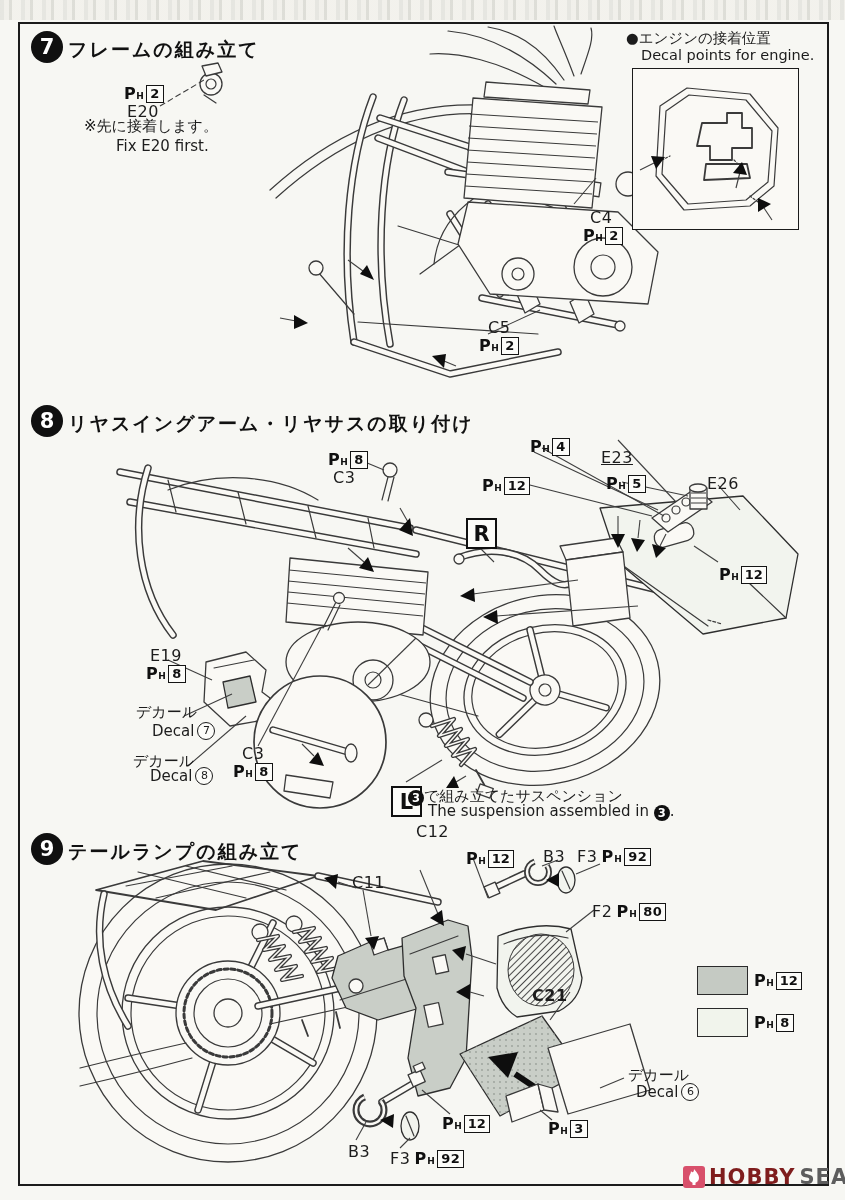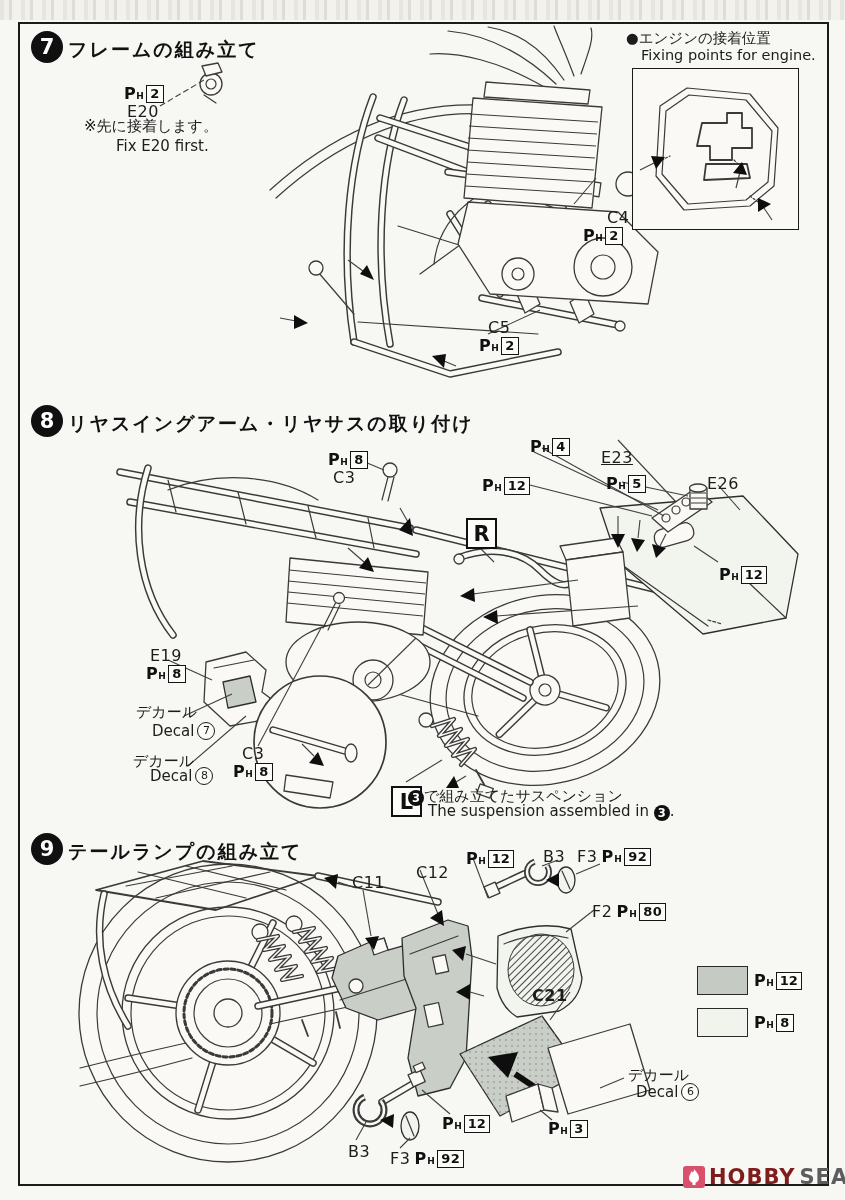--- a/index.html
+++ b/index.html
@@ -176,37 +176,37 @@
 <div class="abs" style="left:124px;top:84px;"><span class="pm">
       <span class="p">P</span>
       <span class="h">H</span>
       <span class="n">2</span>
     </span></div>
 <div class="abs part" style="left:127px;top:102px;">E20</div>
 <div class="abs lbl" style="left:84px;top:117px;">※先に接着します。</div>
 <div class="abs lbl" style="left:96px;top:137px;margin-left:20px;">Fix E20 first.</div>
 
 <div class="abs lbl" style="left:626px;top:29px;font-size:14.5px;">●エンジンの接着位置</div>
-<div class="abs lbl" style="left:641px;top:47px;font-size:14.5px;">Fixing points for engine.</div>
+<div class="abs lbl" style="left:641px;top:47px;font-size:14.5px;">Decal points for engine.</div>
 <div class="abs inset-box"></div>
 <svg class="abs" style="left:632px;top:68px;" width="165" height="160" viewBox="0 0 165 160">
   <path class="ln" d="M28,38 L55,20 L118,26 L146,60 L142,118 L118,138 L52,142 L24,108 Z"></path>
   <path class="ln" d="M34,43 L57,27 L114,32 L140,63 L136,114 L114,132 L56,136 L30,106 Z"></path>
   <path class="ln2" d="M70,55 L95,55 L95,45 L110,45 L110,60 L120,60 L120,80 L100,80 L100,92 L78,92 L78,78 L65,78 Z"></path>
   <path class="ln2" d="M74,96 L115,96 L118,110 L72,112 Z"></path>
   <path class="ln" style="stroke-dasharray:2 2" d="M30,92 l8,-4 M102,92 l6,6 M118,128 l8,6"></path>
   <path class="ld" d="M8,102 L24,94"></path>
     <polygon class="arr" points="33,89 19,88 24,101"></polygon>
   <path class="ld" d="M104,120 L108,104"></path>
     <polygon class="arr" points="110,94 101,105 115,107"></polygon>
   <path class="ld" d="M140,152 L132,140"></path>
     <polygon class="arr" points="126,130 126,144 139,136"></polygon>
 </svg>
 
-<div class="abs part" style="left:590px;top:208px;margin-left:17px;">C4</div>
+<div class="abs part" style="left:590px;top:208px;">C4</div>
 <div class="abs" style="left:583px;top:226px;"><span class="pm">
       <span class="p">P</span>
       <span class="h">H</span>
       <span class="n">2</span>
     </span></div>
 <div class="abs part" style="left:488px;top:318px;">C5</div>
 <div class="abs" style="left:479px;top:336px;"><span class="pm">
       <span class="p">P</span>
       <span class="h">H</span>
       <span class="n">2</span>
@@ -535,21 +535,21 @@
     <path class="ld" d="M552,134 L532,162"></path>
     <path class="ld" d="M606,220 L582,230"></path>
     <path class="ld" d="M338,282 L348,264"></path>
     <path class="ld" d="M382,290 L392,280"></path>
     <path class="ld" d="M432,256 L404,232"></path>
     <path class="ld" d="M534,262 L522,252"></path>
   </g>
 </svg>
 
 <div class="abs part" style="left:352px;top:873px;">C11</div>
-<div class="abs part" style="left:416px;top:863px;">C12</div>
+<div class="abs part" style="left:416px;top:822px;">C12</div>
 <div class="abs" style="left:466px;top:849px;"><span class="pm">
       <span class="p">P</span>
       <span class="h">H</span>
       <span class="n">12</span>
     </span></div>
 <div class="abs part" style="left:543px;top:847px;">B3</div>
 <div class="abs part" style="left:577px;top:847px;display:flex;gap:4px;align-items:center;">
     <span>F3</span>
     <span class="pm">
       <span class="p">P</span>

